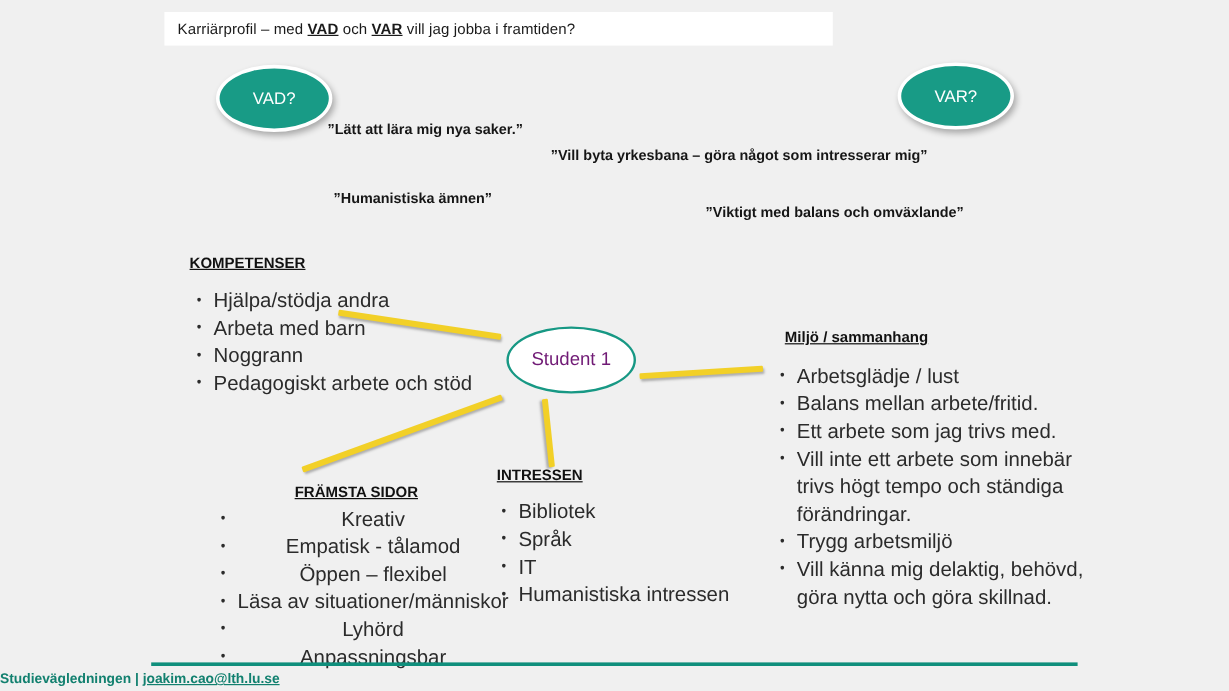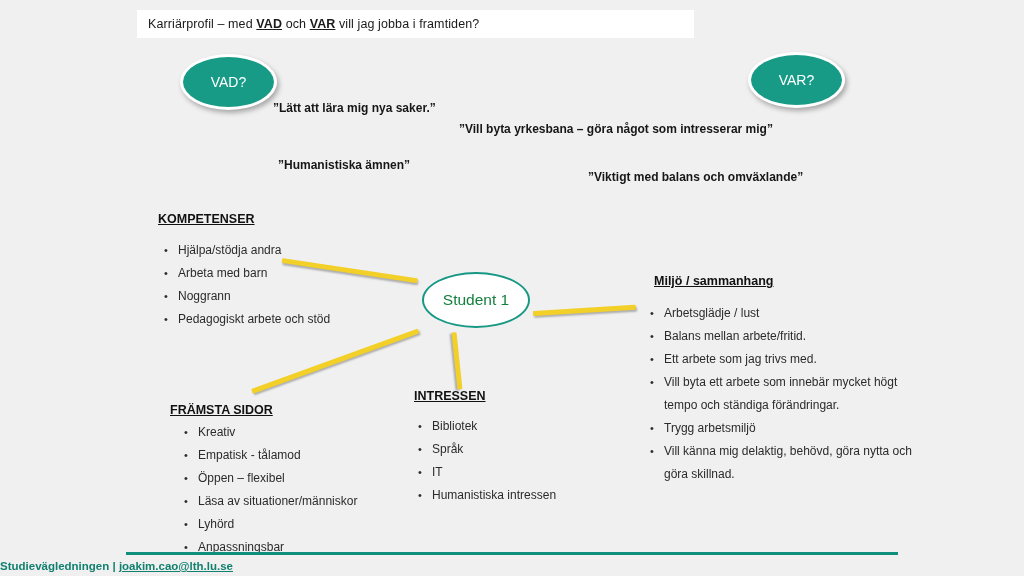--- a/index.html
+++ b/index.html
@@ -77,21 +77,21 @@
     top: 272px;
     width: 104px;
     height: 52px;
     border-radius: 50%;
     background: #ffffff;
     border: 2px solid #179884;
     display: flex;
     align-items: center;
     justify-content: center;
     font-size: 15.5px;
-    color: #15803d;
+    color: #701a75;
     z-index: 6;
   }
 
   
   .quote {
     position: absolute;
     font-weight: bold;
     font-size: 12px;
     color: #161616;
     white-space: nowrap;
@@ -149,21 +149,21 @@
     text-decoration: underline;
     white-space: nowrap;
   }
   .bullets {
     list-style: none;
     margin: 0;
     padding: 0;
   }
   .bullets li {
     position: relative;
-    font-size: 12px;
+    font-size: 17px;
     color: #2b2b2b;
     padding-left: 16px;
     line-height: 23px;
     white-space: nowrap;
   }
   .bullets li::before {
     content: "\2022";
     position: absolute;
     left: 2px;
     top: 0;
@@ -176,21 +176,21 @@
   }
 
   #sec-kompetenser { left: 158px; top: 212px; }
   #sec-kompetenser .bullets { margin-top: 13px; margin-left: 4px; }
 
   #sec-miljo { left: 654px; top: 274px; width: 260px; }
   #sec-miljo .bullets { margin-top: 14px; margin-left: -8px; }
   #sec-miljo .bullets li { padding-left: 18px; }
   #sec-miljo .bullets li::before { left: 4px; }
 
-  #sec-framsta { left: 170px; top: 403px; }
+  #sec-framsta { left: 170px; top: 403px; text-align: center; }
   #sec-framsta .bullets { margin-top: 4px; margin-left: 12px; }
 
   #sec-intressen { left: 414px; top: 389px; }
   #sec-intressen .bullets { margin-top: 12px; margin-left: 2px; }
 
   
   .footer-rule {
     position: absolute;
     left: 126px;
     top: 552px;
@@ -252,21 +252,21 @@
       <li>Pedagogiskt arbete och stöd</li>
     </ul>
   </div>
 
   <div class="section" id="sec-miljo">
     <div class="section-heading">Miljö / sammanhang</div>
     <ul class="bullets">
       <li>Arbetsglädje / lust</li>
       <li>Balans mellan arbete/fritid.</li>
       <li>Ett arbete som jag trivs med.</li>
-      <li class="wrap">Vill byta ett arbete som innebär mycket högt tempo och ständiga förändringar.</li>
+      <li class="wrap">Vill inte ett arbete som innebär trivs högt tempo och ständiga förändringar.</li>
       <li>Trygg arbetsmiljö</li>
       <li class="wrap">Vill känna mig delaktig, behövd, göra nytta och göra skillnad.</li>
     </ul>
   </div>
 
   <div class="section" id="sec-framsta">
     <div class="section-heading">FRÄMSTA SIDOR</div>
     <ul class="bullets">
       <li>Kreativ</li>
       <li>Empatisk - tålamod</li>

